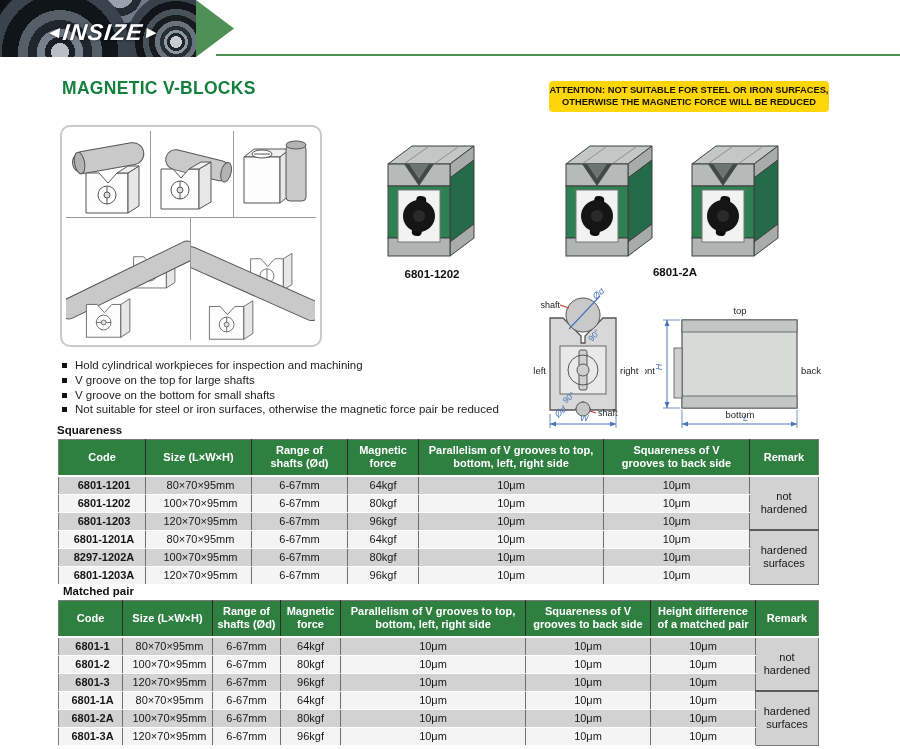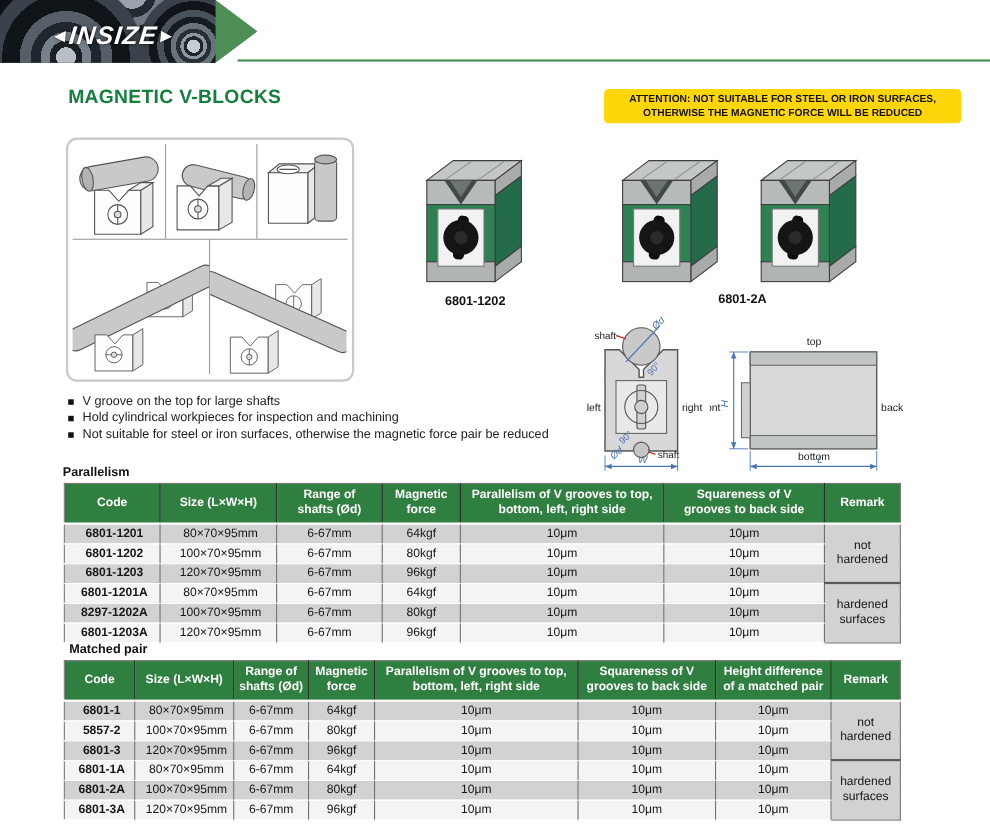--- a/index.html
+++ b/index.html
@@ -22,21 +22,21 @@
   .chevron{position:absolute;left:196px;top:0;width:38px;height:57px;background:var(--accent-green);
     clip-path:polygon(0 0,100% 50%,0 100%);}
   .green-rule{position:absolute;left:216px;right:0;top:54px;height:2px;background:var(--accent-green);}
   .logo{position:absolute;left:46px;top:19px;font-size:23px;font-weight:bold;font-style:italic;
     color:#fff;letter-spacing:1px;transform:skewX(-6deg);white-space:nowrap;
     text-shadow:0 0 3px rgba(0,0,0,.8);}
   .logo .arr{font-style:normal;font-size:17px;vertical-align:2px;letter-spacing:0;}
 
   
   .page-title{position:absolute;left:62px;top:78px;font-size:17.5px;font-weight:bold;letter-spacing:.3px;color:#15803d;}
-  .attention{position:absolute;left:549px;top:81px;width:325px;height:31px;background:var(--attention-yellow);
+  .attention{position:absolute;left:549px;top:81px;width:280px;height:31px;background:var(--attention-yellow);
     border-radius:4px;display:flex;flex-direction:column;justify-content:center;align-items:center;
     font-size:9.3px;font-weight:bold;color:#141400;line-height:11.5px;text-align:left;}
 
   
   .illu-box{position:absolute;left:60px;top:125px;width:262px;height:222px;border:2px solid #c9c9c9;
     border-radius:10px;padding:4px;background:#fff;}
   .illu-row{display:flex;}
   .illu-row.r1{border-bottom:1px solid #9a9a9a;}
   .illu-cell{position:relative;}
   .illu-cell.b{border-right:1px solid #9a9a9a;}
@@ -259,33 +259,37 @@
   <line x1="152" y1="112" x2="152" y2="130" stroke="var(--dim-blue)" stroke-width="0.8"></line>
   <line x1="37" y1="126" x2="152" y2="126" stroke="var(--dim-blue)" stroke-width="1"></line>
   <polygon points="37,126 43,123.5 43,128.5" fill="var(--dim-blue)"></polygon>
   <polygon points="152,126 146,123.5 146,128.5" fill="var(--dim-blue)"></polygon>
   <text x="98" y="123" font-size="9" font-style="italic" fill="var(--dim-blue)">L</text>
 </svg>
 
 <div class="features">
     <div class="bullet-row">
       <span class="sq"></span>
-      <span>V groove on the top for large shafts</span>
+      <span>Hold cylindrical workpieces for inspection and machining</span>
     </div>
     <div class="bullet-row">
       <span class="sq"></span>
-      <span>Hold cylindrical workpieces for inspection and machining</span>
+      <span>V groove on the top for large shafts</span>
+    </div>
+    <div class="bullet-row">
+      <span class="sq"></span>
+      <span>V groove on the bottom for small shafts</span>
     </div>
     <div class="bullet-row">
       <span class="sq"></span>
       <span>Not suitable for steel or iron surfaces, otherwise the magnetic force pair be reduced</span>
     </div>
   </div>
 
-<div class="section-label" id="sec1">Parallelism</div>
+<div class="section-label" id="sec1">Squareness</div>
 <table id="table1">
     <colgroup>
       <col style="width: 87px;">
       <col style="width: 106px;">
       <col style="width: 96px;">
       <col style="width: 71px;">
       <col style="width: 185px;">
       <col style="width: 146px;">
       <col style="width: 69px;">
     </colgroup>
@@ -395,21 +399,21 @@
         <td class="al">80×70×95mm</td>
         <td>6-67mm</td>
         <td>64kgf</td>
         <td>10μm</td>
         <td>10μm</td>
         <td>10μm</td>
         <td rowspan="3" class="remark">not
 hardened</td>
       </tr>
       <tr class="light">
-        <td class="al code">5857-2</td>
+        <td class="al code">6801-2</td>
         <td class="al">100×70×95mm</td>
         <td>6-67mm</td>
         <td>80kgf</td>
         <td>10μm</td>
         <td>10μm</td>
         <td>10μm</td>
       </tr>
       <tr class="gray">
         <td class="al code">6801-3</td>
         <td class="al">120×70×95mm</td>

